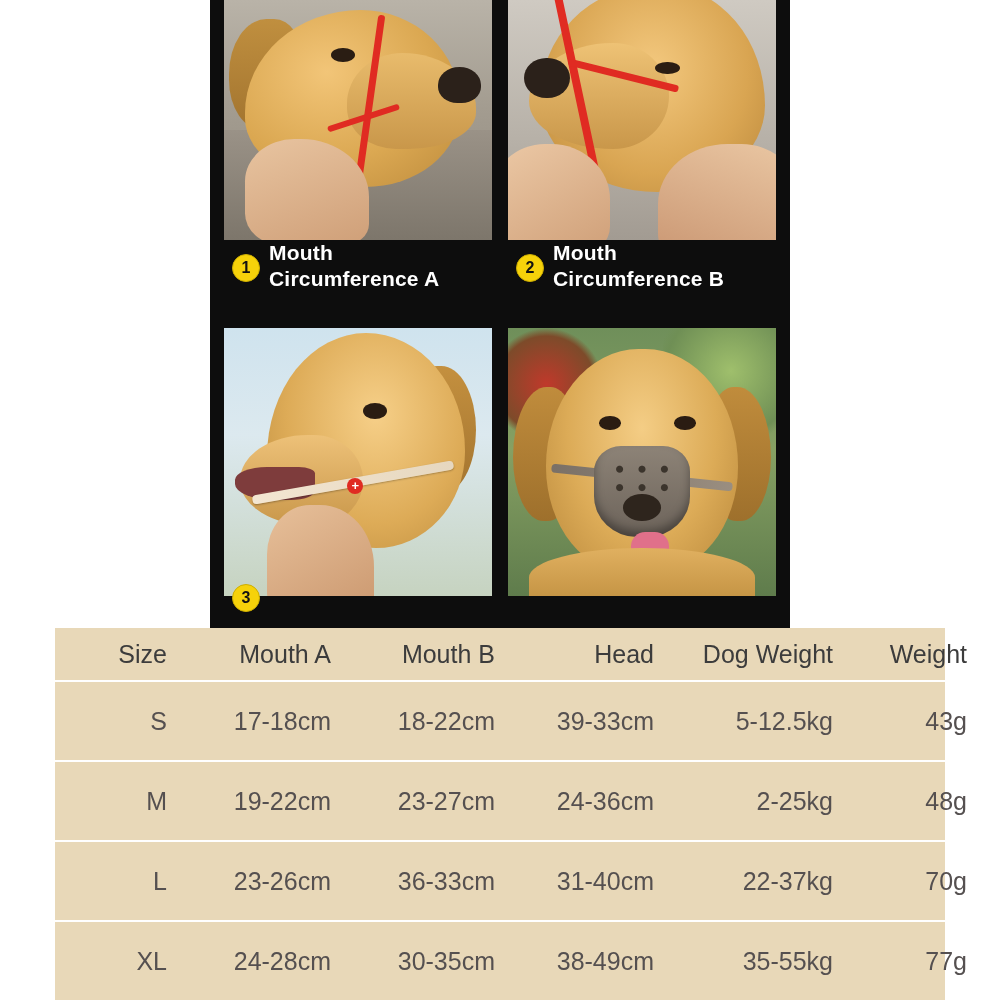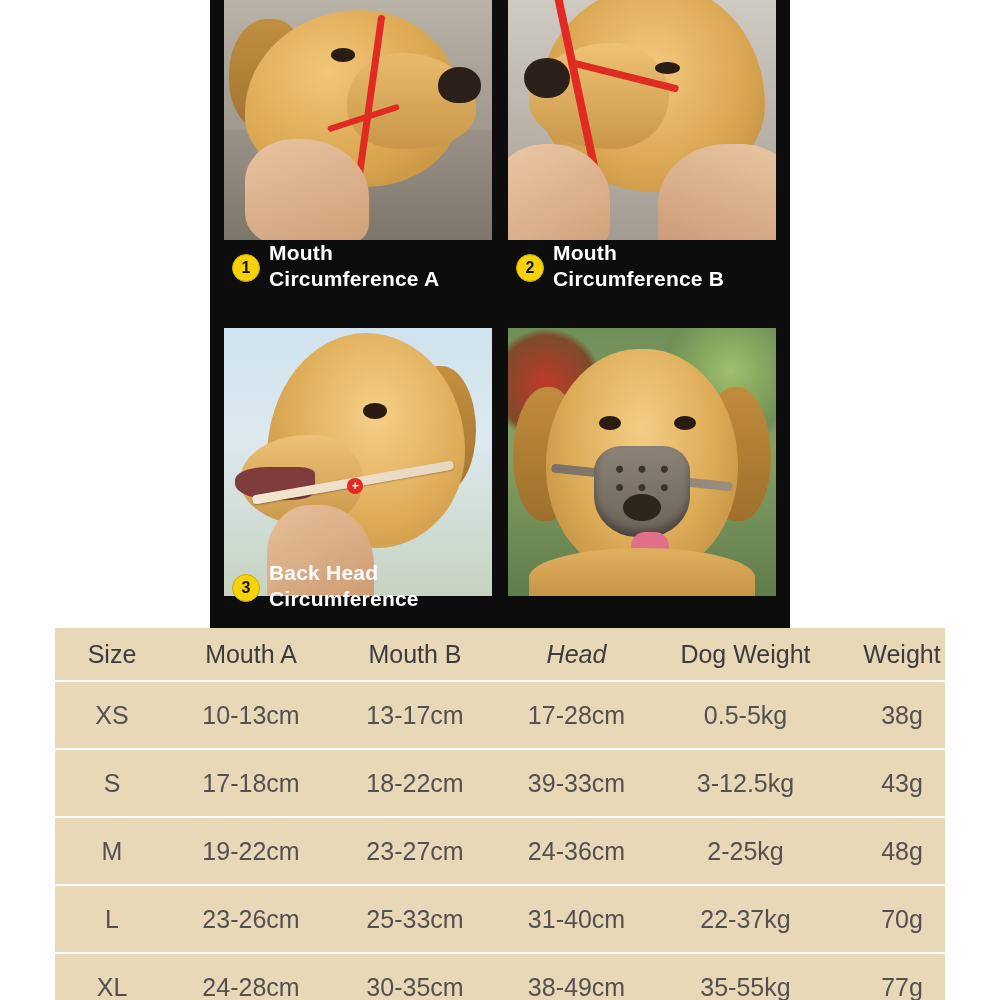--- a/index.html
+++ b/index.html
@@ -200,21 +200,21 @@
     background: #e8d8b8;
     box-sizing: border-box;
   }
   table.size {
     width: 100%;
     height: 100%;
     border-collapse: collapse;
     table-layout: fixed;
   }
   table.size th, table.size td {
-    text-align: center;
+    text-align: right;
     color: #4a4a4a;
     font-family: "Liberation Sans", sans-serif;
     font-weight: normal;
     padding: 0 2px;
   }
   table.size th {
     font-size: 25px;
     color: #3c3c3c;
     height: 52px;
     border-bottom: 2px solid #ffffff;
@@ -222,21 +222,21 @@
   table.size td {
     font-size: 25px;
     height: 66px;
     border-bottom: 2px solid #ffffff;
     color: #555050;
   }
   table.size tr:last-child td { border-bottom: none; }
   .col-size { width: 110px; }
   .col-a { width: 160px; }
   .col-b { width: 160px; }
-  .col-head { width: 155px; font-style: italic; }
+  .col-head { width: 155px; }
   .col-weight { width: 175px; }
   .col-net { width: 130px; }
 </style>
 </head>
 <body>
 
 <div class="panel">
   <div class="grid">
 
     <div class="cell row1">
@@ -288,22 +288,20 @@
           <div class="muzzle"></div>
           <div class="mouth"></div>
           <div class="eye"></div>
           <div class="tape"></div>
           <div class="plus">+</div>
           <div class="hand"></div>
         </div>
       </div>
       <div class="caption">
         <span class="badge">3</span>
-        <span class="caption-text">Back Head
-Circumference</span>
       </div>
     </div>
 
     <div class="cell row2">
       <div class="photo">
         <div class="ph p4">
           <div class="bg1"></div>
           <div class="bg2"></div>
           <div class="earL"></div>
           <div class="earR"></div>
@@ -329,47 +327,39 @@
         <th class="col-size">Size</th>
         <th class="col-a">Mouth A</th>
         <th class="col-b">Mouth B</th>
         <th class="col-head">Head</th>
         <th class="col-weight">Dog Weight</th>
         <th class="col-net">Weight</th>
       </tr>
     </thead>
     <tbody>
       <tr>
-        <td>XS</td>
-        <td>10-13cm</td>
-        <td>13-17cm</td>
-        <td>17-28cm</td>
-        <td>0.5-5kg</td>
-        <td>38g</td>
-      </tr>
-      <tr>
         <td>S</td>
         <td>17-18cm</td>
         <td>18-22cm</td>
         <td>39-33cm</td>
-        <td>3-12.5kg</td>
+        <td>5-12.5kg</td>
         <td>43g</td>
       </tr>
       <tr>
         <td>M</td>
         <td>19-22cm</td>
         <td>23-27cm</td>
         <td>24-36cm</td>
         <td>2-25kg</td>
         <td>48g</td>
       </tr>
       <tr>
         <td>L</td>
         <td>23-26cm</td>
-        <td>25-33cm</td>
+        <td>36-33cm</td>
         <td>31-40cm</td>
         <td>22-37kg</td>
         <td>70g</td>
       </tr>
       <tr>
         <td>XL</td>
         <td>24-28cm</td>
         <td>30-35cm</td>
         <td>38-49cm</td>
         <td>35-55kg</td>

